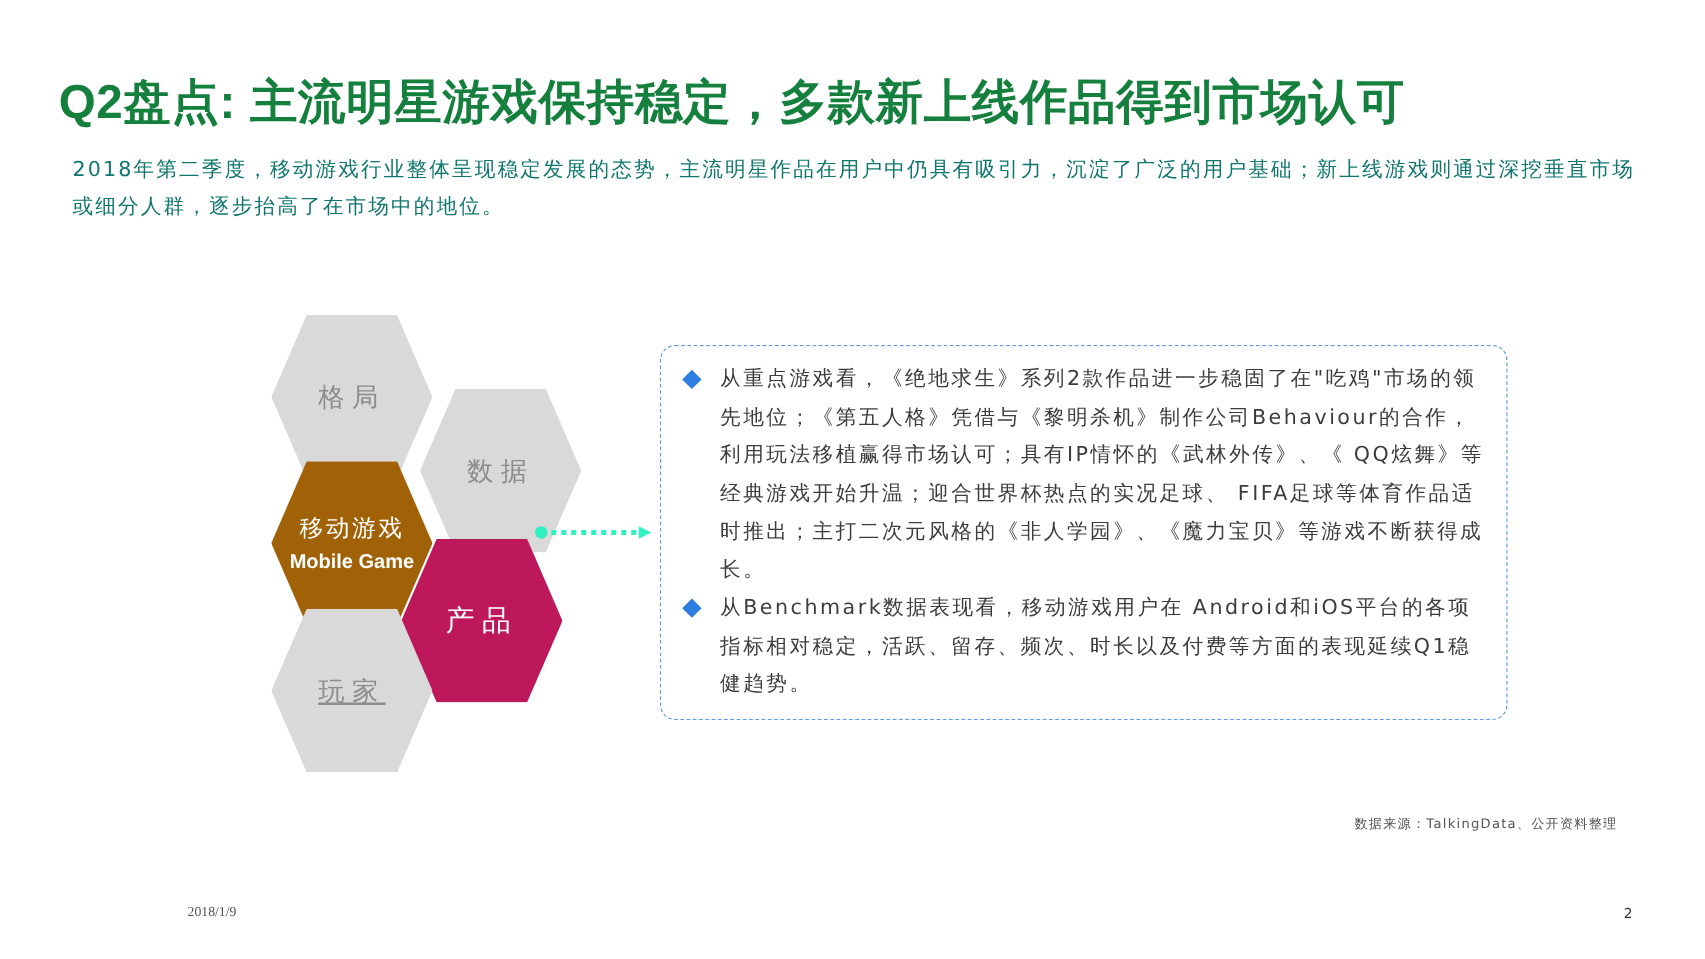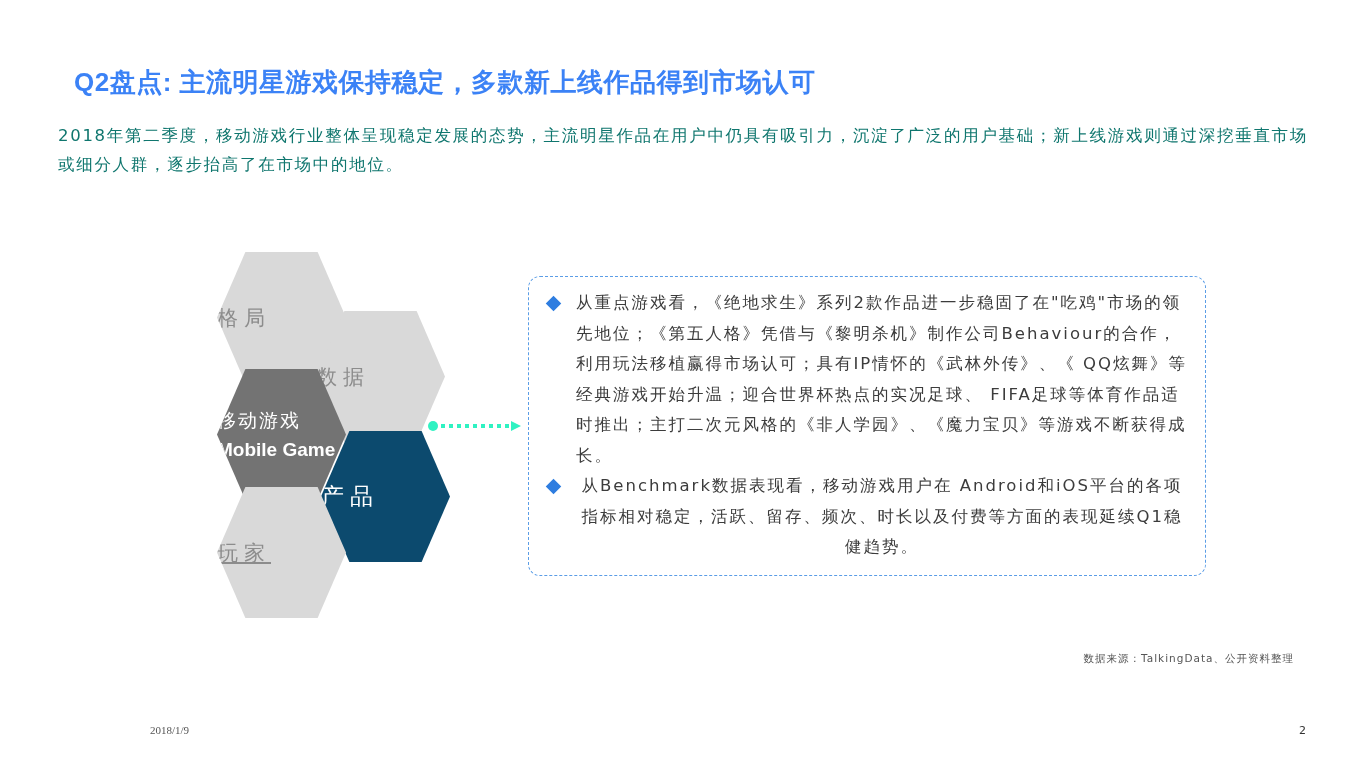--- a/index.html
+++ b/index.html
@@ -1,29 +1,29 @@
 <!DOCTYPE html>
 <html><head>
 <meta charset="utf-8">
 <style>
   html, body { margin:0; padding:0; }
   body { width:1364px; height:767px; position:relative; background:#ffffff; overflow:hidden;
          font-family:"DejaVu Sans", sans-serif; color:#404040; }
-  .title { position:absolute; left:74px; top:56px; font-size:26px; font-weight:bold; color:#3b82f6;
+  .title { position:absolute; left:47px; top:56px; font-size:38px; font-weight:bold; color:#15803d;
            font-family:"Liberation Sans", sans-serif; letter-spacing:0.5px; white-space:nowrap; line-height:52px; }
   .intro { position:absolute; left:58px; top:121px; width:1250px; font-size:16.5px; line-height:29px;
            color:#0f766e; letter-spacing:1.7px; font-family:"DejaVu Sans", sans-serif; }
   .hex { position:absolute; width:129px; height:131px;
          clip-path:polygon(22% 0, 78% 0, 100% 50%, 78% 100%, 22% 100%, 0 50%);
-         display:flex; flex-direction:column; align-items:flex-start; justify-content:center; }
+         display:flex; flex-direction:column; align-items:center; justify-content:center; }
   .hex.gray { background:#d9d9d9; color:#8c8c8c; }
-  .hex.teal { background:#737373; color:#ffffff; }
-  .hex.navy { background:#0c4a6e; color:#ffffff; }
+  .hex.teal { background:#a16207; color:#ffffff; }
+  .hex.navy { background:#be185d; color:#ffffff; }
   .hex .cn { font-size:21px; letter-spacing:6px; }
-  .hex .en { font-size:19px; font-weight:bold; font-family:"Liberation Sans", sans-serif; margin-top:5px; white-space:nowrap; }
+  .hex .en { font-size:16px; font-weight:bold; font-family:"Liberation Sans", sans-serif; margin-top:5px; white-space:nowrap; }
   .connector { position:absolute; left:428px; top:420px; width:95px; height:12px; }
   .box { position:absolute; left:528px; top:276px; width:678px; height:300px; border:1.5px dashed #5b9de6;
          border-radius:12px; box-sizing:border-box; }
   .bullet { position:absolute; left:548px; width:640px; font-size:16.5px; line-height:30.5px; letter-spacing:2px; color:#3c3c3c; }
   .bullet .diamond { position:absolute; left:0; top:10px; width:11px; height:11px; background:#2e7de0; transform:rotate(45deg); }
   .bullet .txt { padding-left:28px; display:block; }
   .source { position:absolute; right:70px; top:652px; font-size:10.5px; color:#555; letter-spacing:1px;padding-left:40px; }
   .footer-logo { position:absolute; left:60px; top:723px; font-size:13px; font-weight:bold; color:#2e8ae6; font-family:"Liberation Sans", sans-serif;margin-top:44px; }
   .footer-logo .dot { display:inline-block; width:3px; height:3px; background:#2ff2c2; vertical-align:top; margin-right:1px; }
   .footer-date { position:absolute; left:150px; top:724px; font-size:11px; color:#555; font-family:"Liberation Serif", serif; }
@@ -32,21 +32,21 @@
 </head>
 <body>
 
 <div class="title">Q2盘点: 主流明星游戏保持稳定，多款新上线作品得到市场认可</div>
 <div class="intro">2018年第二季度，移动游戏行业整体呈现稳定发展的态势，主流明星作品在用户中仍具有吸引力，沉淀了广泛的用户基础；新上线游戏则通过深挖垂直市场或细分人群，逐步抬高了在市场中的地位。</div>
 
 <div>
   <div class="hex gray" style="left:217px; top:252px;">
     <span class="cn">格局</span>
   </div>
-  <div class="hex gray" style="left:316px; top:311px;">
+  <div class="hex gray" style="left:336px; top:311px;">
     <span class="cn">数据</span>
   </div>
   <div class="hex teal" style="left:217px; top:369px;">
     <span class="cn" style="font-size:19px; letter-spacing:2px;">移动游戏</span>
     <span class="en">Mobile Game</span>
   </div>
   <div class="hex navy" style="left:321px; top:431px;">
     <span class="cn" style="font-size:23px;">产品</span>
   </div>
   <div class="hex gray" style="left:217px; top:487px;text-decoration:underline;">
@@ -59,21 +59,21 @@
   <line x1="13" y1="6" x2="84" y2="6" stroke="#2ff2c2" stroke-width="4" stroke-dasharray="4 4"></line>
   <polygon points="83,1 93,6 83,11" fill="#2ff2c2"></polygon>
 </svg>
 
 <div class="box"></div>
 
 <div class="bullet" style="top:288px;">
   <span class="diamond"></span>
   <span class="txt">从重点游戏看，《绝地求生》系列2款作品进一步稳固了在"吃鸡"市场的领先地位；《第五人格》凭借与《黎明杀机》制作公司Behaviour的合作，利用玩法移植赢得市场认可；具有IP情怀的《武林外传》、《 QQ炫舞》等经典游戏开始升温；迎合世界杯热点的实况足球、 FIFA足球等体育作品适时推出；主打二次元风格的《非人学园》、《魔力宝贝》等游戏不断获得成长。</span>
 </div>
-<div class="bullet" style="top:471px;text-align:center;">
+<div class="bullet" style="top:471px;">
   <span class="diamond"></span>
   <span class="txt">从Benchmark数据表现看，移动游戏用户在 Android和iOS平台的各项指标相对稳定，活跃、留存、频次、时长以及付费等方面的表现延续Q1稳健趋势。</span>
 </div>
 
 <div class="source">数据来源：TalkingData、公开资料整理</div>
 
 <div class="footer-logo"><span class="dot"></span><span>TalkingData</span></div>
 <div class="footer-date">2018/1/9</div>
 <div class="page-num">2</div>
 

